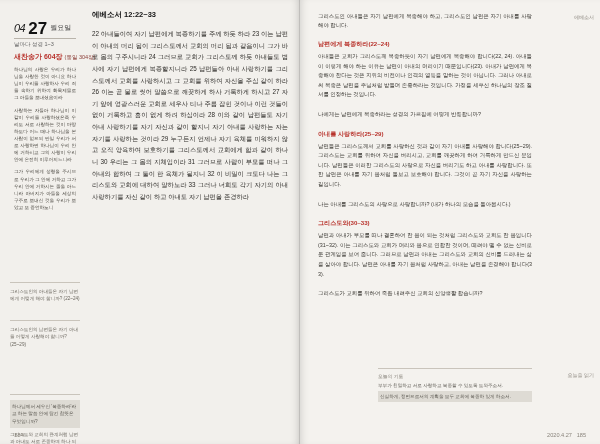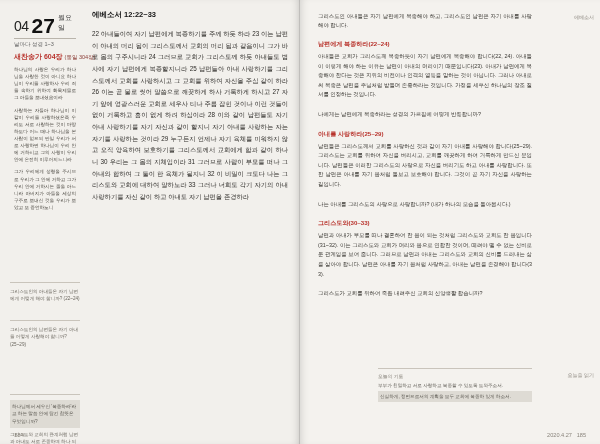--- a/index.html
+++ b/index.html
@@ -23,22 +23,22 @@
   .right-page{
     position:absolute;left:300px;top:0;width:300px;height:444px;
     background:#f4f2ee;
     box-shadow:inset 6px 0 10px -6px rgba(0,0,0,.18);
   }
   
   .date-block{
     position:absolute;left:14px;top:10px;width:62px;height:26px;
     display:flex;align-items:flex-end;gap:3px;
   }
-  .date-04{font-size:14px;color:#222;letter-spacing:-.5px;padding-bottom:2px;}
-  .date-num{font-size:21px;font-weight:bold;color:#111;line-height:.9;text-align:right;}
+  .date-04{font-size:11px;color:#222;letter-spacing:-.5px;padding-bottom:2px;font-style:italic;}
+  .date-num{font-size:17px;font-weight:bold;color:#111;line-height:.9;text-align:right;}
   .date-day{font-size:7px;color:#333;padding-bottom:3px;}
   .date-rule{
     position:absolute;left:14px;top:38px;width:62px;height:1px;background:#b9b4ab;
   }
   .meta-1{position:absolute;left:14px;top:41px;font-size:5.5px;color:#666;}
   .meta-red{position:absolute;left:14px;top:52px;font-size:7px;color:#b8332c;font-weight:bold;}
   .meta-red .small{font-size:5.5px;font-weight:normal;color:#8a3b34;}
   .left-col-text{
     position:absolute;left:14px;top:66px;width:62px;
     font-size:4.6px;line-height:1.55;color:#4a4740;text-align:justify;

